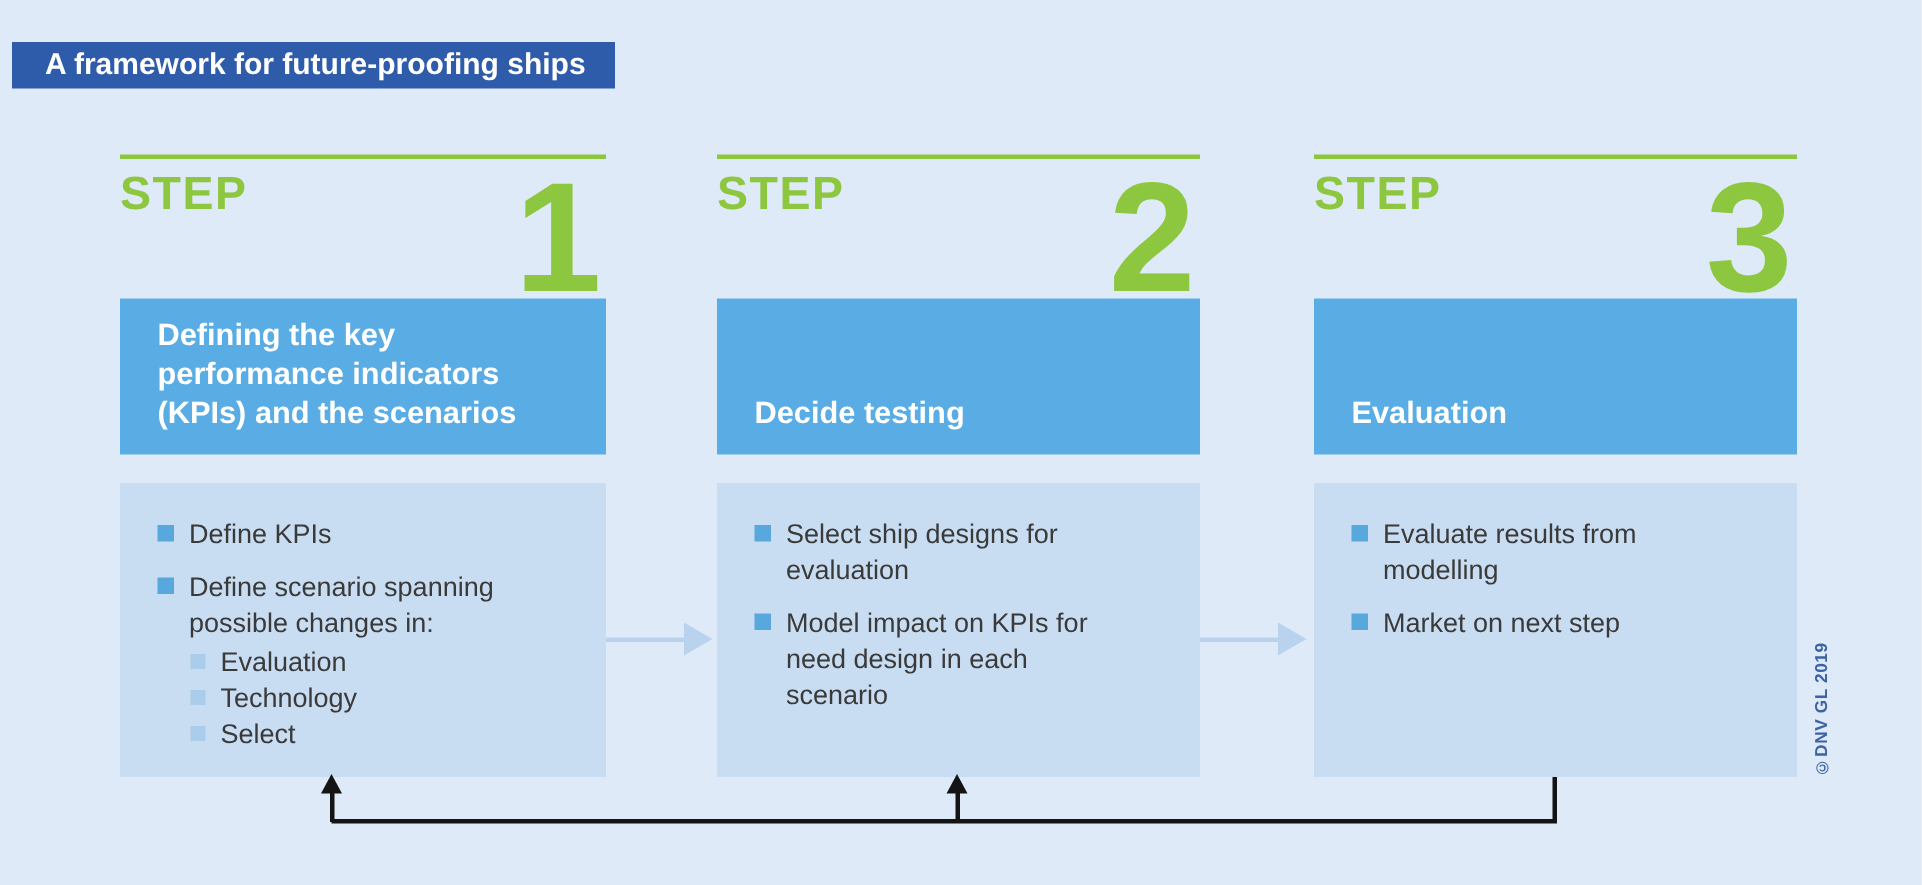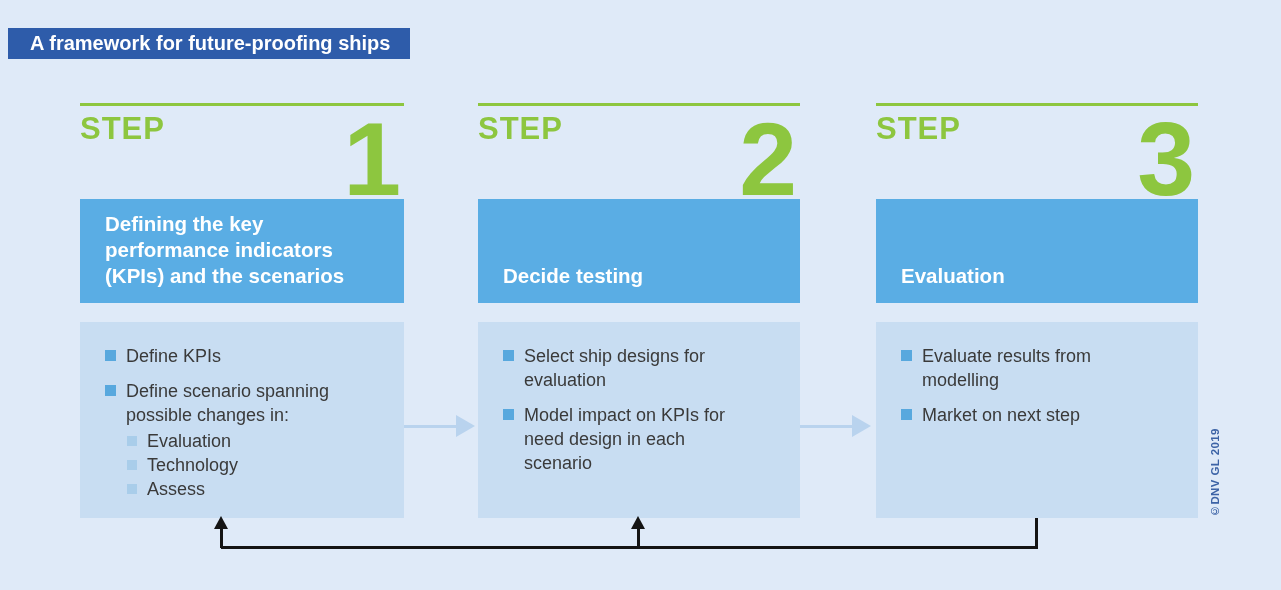--- a/index.html
+++ b/index.html
@@ -115,21 +115,21 @@
             <div class="sub-row">
               <span class="sq"></span>
               <span>Evaluation</span>
             </div>
             <div class="sub-row">
               <span class="sq"></span>
               <span>Technology</span>
             </div>
             <div class="sub-row">
               <span class="sq"></span>
-              <span>Assess</span>
+              <span>Select</span>
             </div>
           </div>
         </div>
       </div>
     </div>
   </section>
 
   <section class="col c2">
     <div class="rule"></div>
     <div class="step-head">

